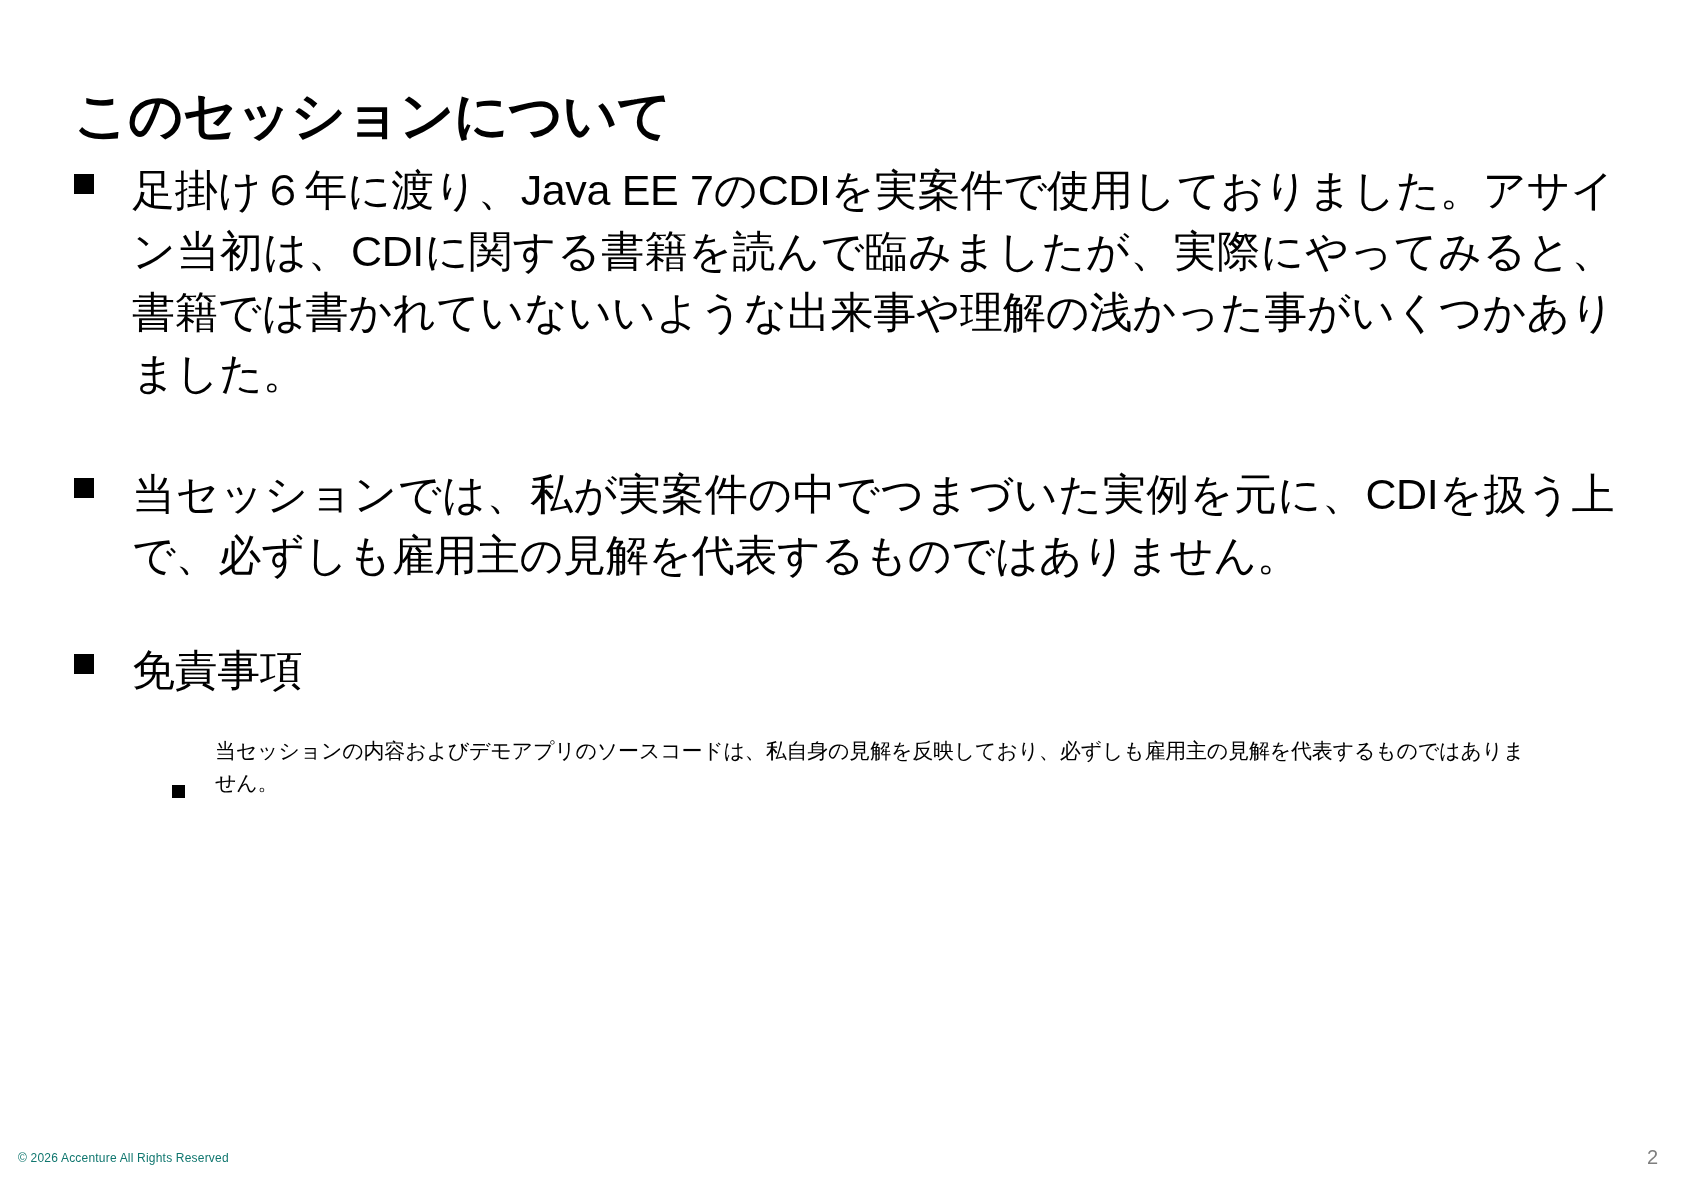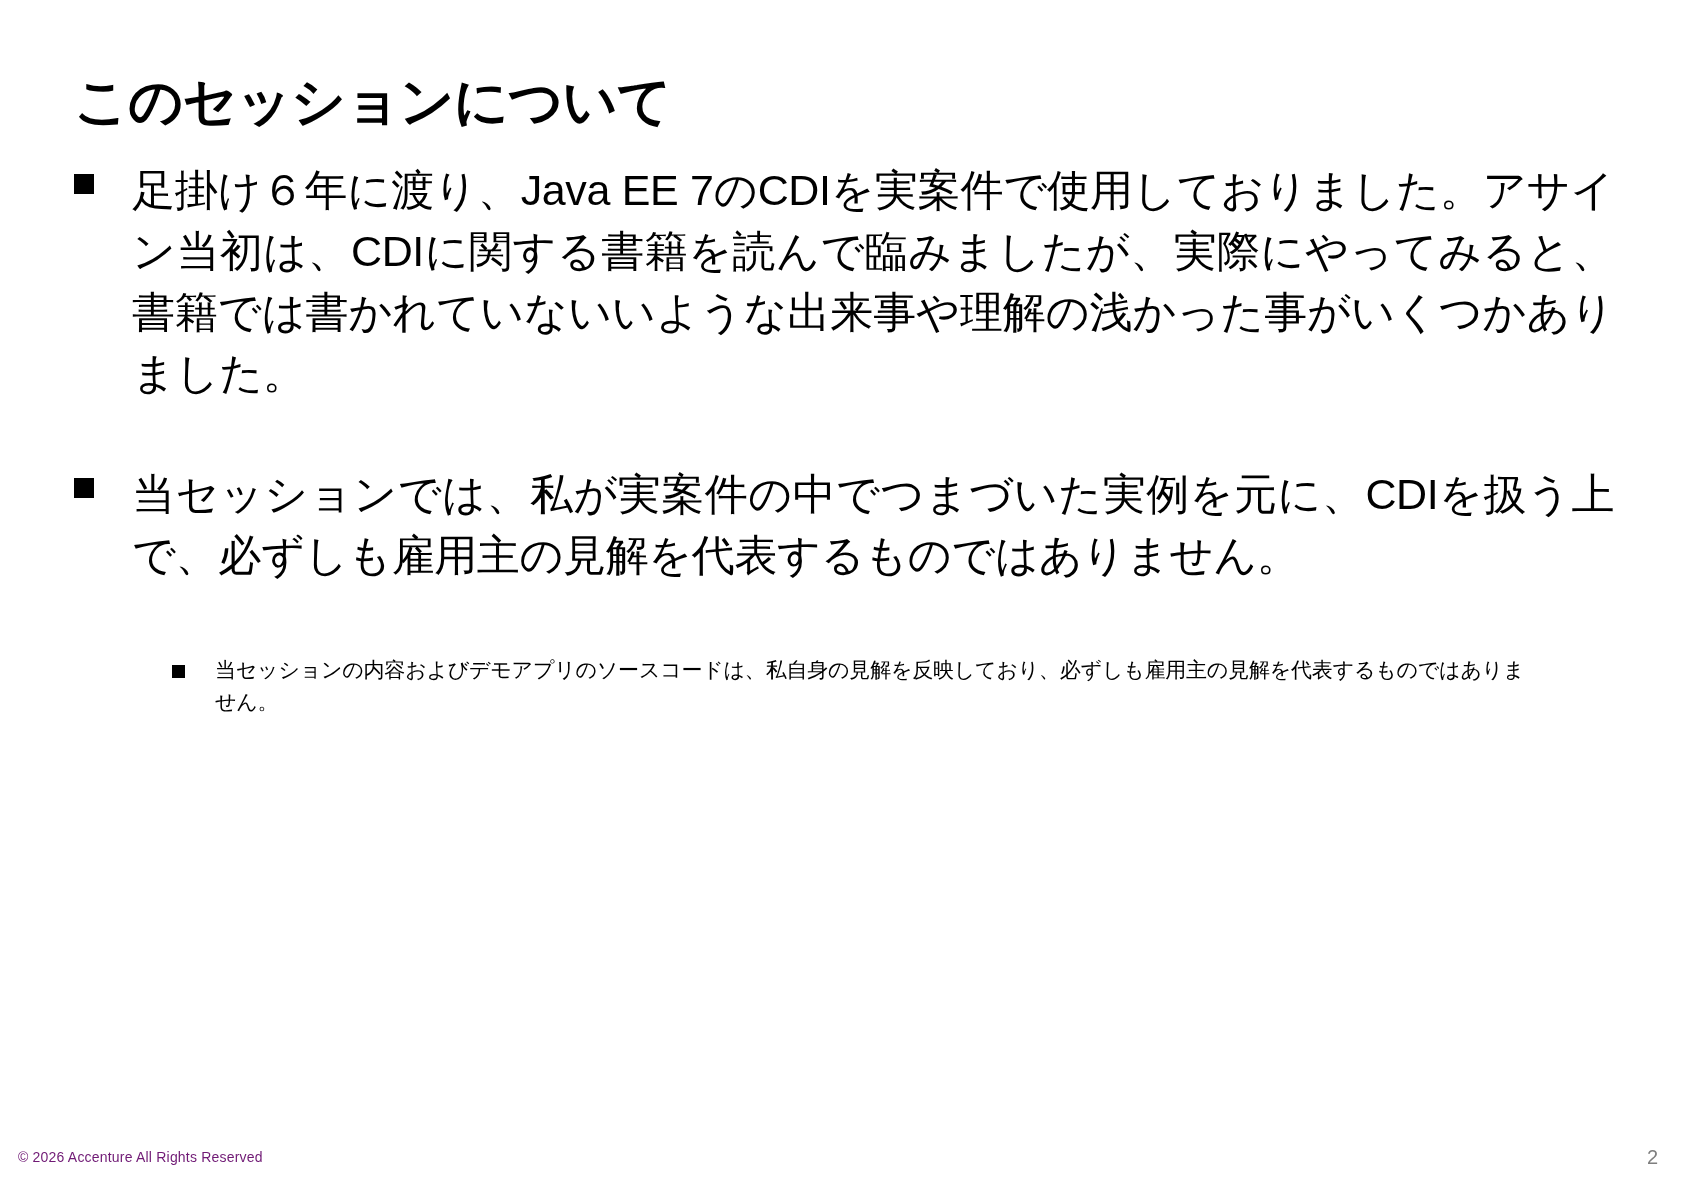--- a/index.html
+++ b/index.html
@@ -17,21 +17,21 @@
   }
 
   .slide {
     position: absolute;
     inset: 0;
   }
 
   .slide-title {
     position: absolute;
     left: 74px;
-    top: 72px;
+    top: 86px;
     font-size: 54px;
     font-weight: bold;
     letter-spacing: -1px;
     line-height: 1.1;
     white-space: nowrap;
   }
 
   .body-block {
     position: absolute;
     left: 74px;
@@ -70,21 +70,21 @@
   .spacer-1 { height: 26px; }
   .spacer-2 { height: 20px; }
 
   .sub-list {
     margin-left: 98px;
     margin-top: 14px;
   }
 
   .bullet-l2 {
     display: flex;
-    align-items: flex-start;
+    align-items: flex-end;
   }
 
   .bullet-l2 .marker {
     flex: 0 0 auto;
     width: 13px;
     height: 13px;
     background: #000000;
     margin-top: 11px;
     margin-right: 30px;
   }
@@ -94,22 +94,22 @@
     font-size: 21px;
     line-height: 1.5;
     letter-spacing: -0.2px;
     max-width: 1330px;
   }
 
   .footer-copyright {
     position: absolute;
     left: 18px;
     bottom: 26px;
-    font-size: 14px;
-    color: #701a75;
+    font-size: 12px;
+    color: #0f766e;
     letter-spacing: 0.2px;
   }
 
   .page-number {
     position: absolute;
     right: 26px;
     bottom: 22px;
     font-size: 20px;
     color: #7f7f7f;
   }
@@ -130,20 +130,24 @@
 
     <div class="spacer-1"></div>
 
     <div class="bullet-l1">
       <span class="marker"></span>
       <span class="text">当セッションでは、私が実案件の中でつまづいた実例を元に、CDIを扱う上で、必ずしも雇用主の見解を代表するものではありません。</span>
     </div>
 
     <div class="spacer-2"></div>
 
+    <div class="bullet-l1 short">
+      <span class="marker"></span>
+      <span class="text">免責事項</span>
+    </div>
 
     <div class="sub-list">
       <div class="bullet-l2">
         <span class="marker"></span>
         <span class="text">当セッションの内容およびデモアプリのソースコードは、私自身の見解を反映しており、必ずしも雇用主の見解を代表するものではありません。</span>
       </div>
     </div>
 
   </div>
 

